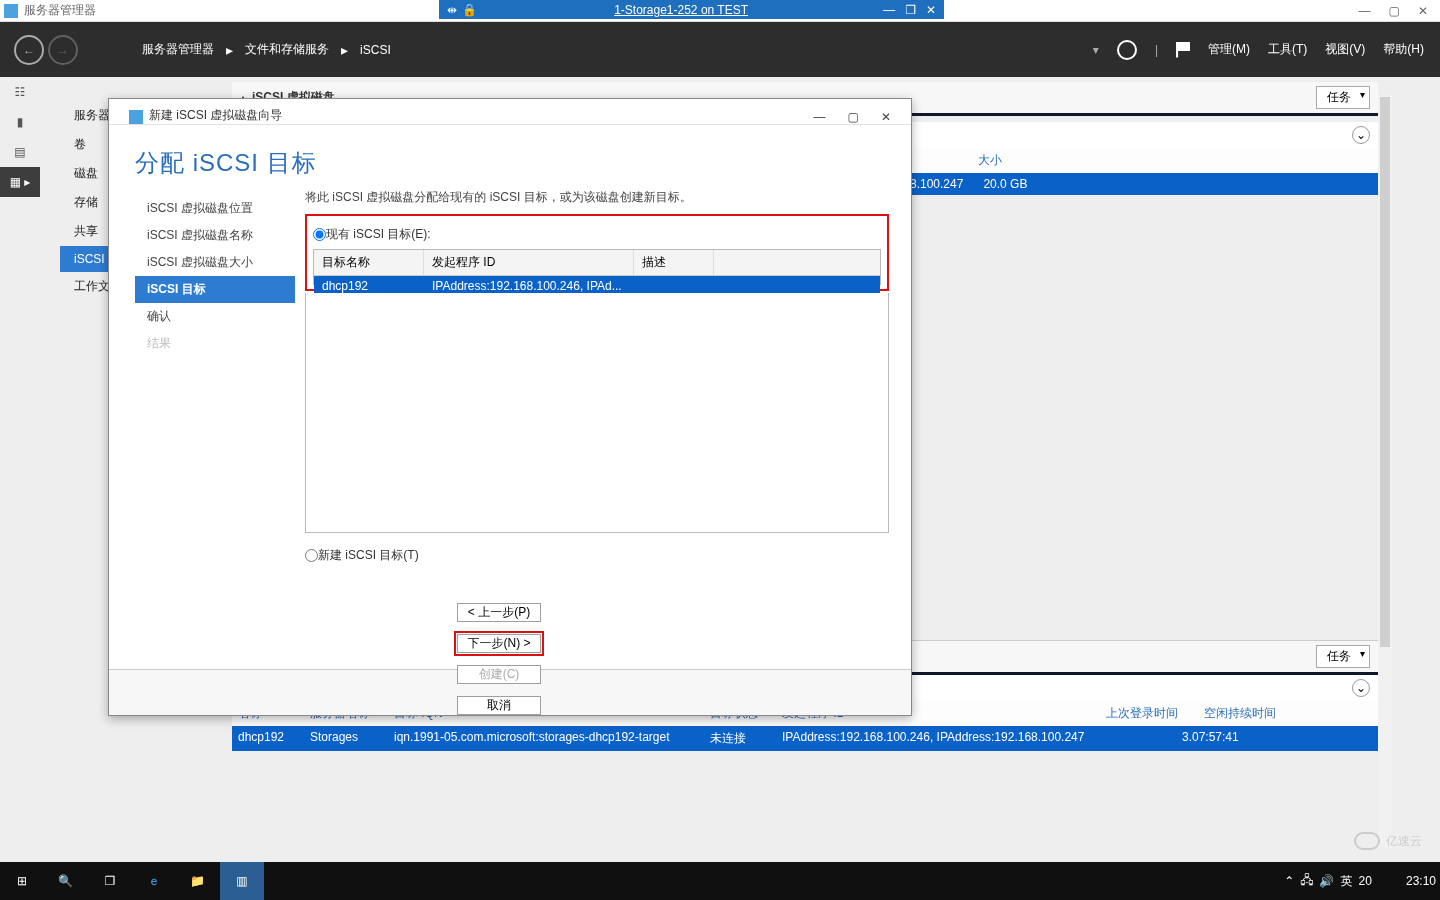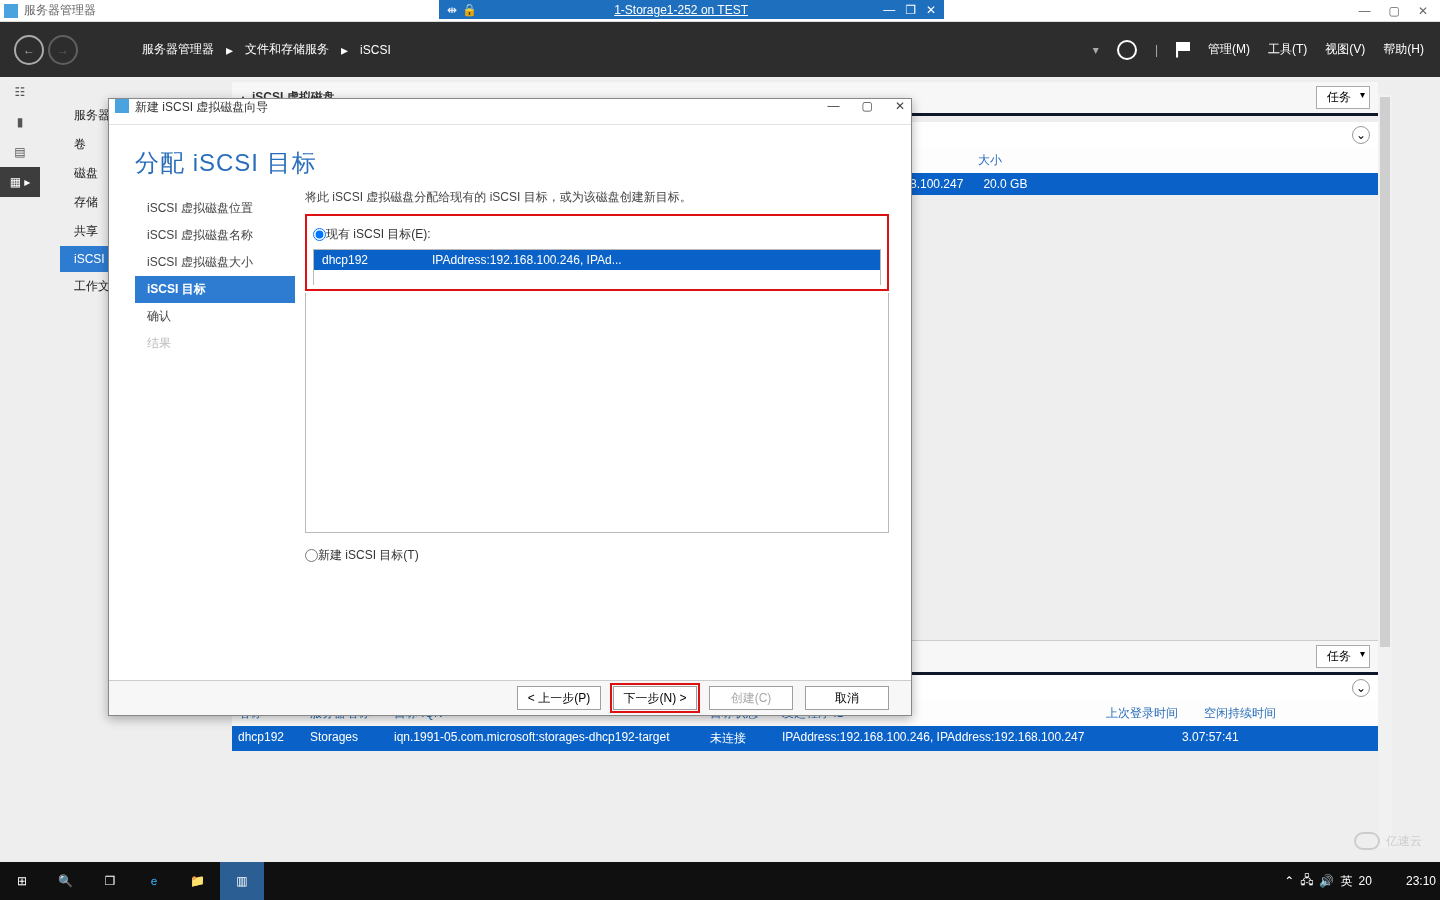--- a/index.html
+++ b/index.html
@@ -39,41 +39,41 @@
 .tasksbtn { margin-left:auto; border:1px solid #aaa; background:#fff; padding:2px 18px 2px 10px; position:relative; }
 .tasksbtn::after { content:"▾"; position:absolute; right:4px; top:2px; font-size:10px; }
 .circlebtn { width:18px; height:18px; border:1px solid #999; border-radius:50%; display:flex; align-items:center; justify-content:center; margin-left:auto; }
 .colheaders { display:flex; color:#2a6ebb; padding:4px 6px; background:#fdfdfd; }
 .colheaders span { margin-right:20px; }
 .datarow { background:#0a62c8; color:#fff; padding:4px 6px; display:flex; }
 .datarow span { margin-right:20px; }
 .row2box { margin-top:6px; }
 
 .wizard { position:absolute; left:108px; top:98px; width:804px; height:618px; background:#fff; border:1px solid #888; box-shadow:0 3px 10px rgba(0,0,0,.3); }
-.wizard .titlebar { height:26px; display:flex; align-items:flex-start; padding:0 6px; border-bottom:1px solid #e2e2e2; }
+.wizard .titlebar { height:26px; display:flex; align-items:flex-end; padding:0 20px; border-bottom:1px solid #e2e2e2; }
 .wizard .titlebar .icon { width:14px; height:14px; background:#4aa3df; margin-right:6px; }
 .wizard .titlebar .t { font-size:12px; color:#333; }
 .wizard .titlebar .wc { margin-left:auto; display:flex; gap:22px; color:#444; }
 .wizard .heading { font-size:24px; color:#2a6ebb; font-weight:300; padding:22px 26px 10px 26px; letter-spacing:1px; }
 .wizard .body { display:flex; padding:0 0 0 26px; }
 .wizard .steps { width:160px; padding-top:6px; }
 .wizard .steps .step { padding:5px 12px; color:#444; }
 .wizard .steps .step.selected { background:#2e7cd1; color:#fff;font-weight:bold; }
 .wizard .steps .step.disabled { color:#bbb; }
 .wizard .pane { flex:1; padding:0 22px 0 10px; }
 .wizard .pane .instr { color:#444; margin-bottom:8px; }
 .wizard .radio { display:flex; align-items:center; margin:6px 0; color:#333; }
 .wizard .radio input { margin:0; }
 .redbox { border:2px solid #d11; padding:4px 6px; margin-bottom:2px; }
 .wizard .list { border:1px solid #b9b9b9; height:290px; background:#fff; }
 .wizard .list .lh { display:flex; background:#f4f4f4; border-bottom:1px solid #ccc; }
 .wizard .list .lh span { padding:4px 8px; border-right:1px solid #ddd; }
 .wizard .list .lr { display:flex; background:#0a62c8; color:#fff; }
 .wizard .list .lr span { padding:3px 8px; }
-.wizard .footer { position:absolute; bottom:0; left:0; right:0; height:35px; border-top:1px solid #ccc; display:flex; align-items:center; justify-content:flex-end; gap:12px; padding-right:22px; background:#f7f7f7; }
+.wizard .footer { position:absolute; bottom:0; left:0; right:0; height:46px; border-top:1px solid #ccc; display:flex; align-items:center; justify-content:flex-end; gap:12px; padding-right:22px; background:#f7f7f7;flex-direction:column; }
 .wizard .footer button { min-width:84px; height:24px; border:1px solid #9f9f9f; background:#fff; }
 .wizard .footer button.disabled { color:#aaa; }
 .wizard .footer button.highlight { outline:2px solid #d11; outline-offset:1px; }
 
 .targetspanel { position:absolute; left:232px; right:62px; top:640px; }
 
 .taskbar { position:absolute; bottom:0; left:0; right:0; height:38px; background:#101010; display:flex; align-items:center; }
 .taskbar .tb { width:44px; height:38px; display:flex; align-items:center; justify-content:center; color:#fff; }
 .taskbar .tb.active { background:#2b5f93; }
 .taskbar .tray { margin-left:auto; display:flex; align-items:center; gap:6px; color:#fff; padding-right:4px; }
@@ -220,20 +220,25 @@
       <div class="step disabled">结果</div>
     </div>
     <div class="pane">
       <div class="instr">将此 iSCSI 虚拟磁盘分配给现有的 iSCSI 目标，或为该磁盘创建新目标。</div>
       <div class="redbox">
         <label class="radio">
           <input type="radio" checked="" style="">
           <span>现有 iSCSI 目标(E):</span>
         </label>
         <div class="list" style="height:36px;border-bottom:0">
+          <div class="lh">
+            <span class="c1">目标名称</span>
+            <span class="c2">发起程序 ID</span>
+            <span class="c3">描述</span>
+          </div>
           <div class="lr">
             <span class="c1">dhcp192</span>
             <span class="c2">IPAddress:192.168.100.246, IPAd...</span>
           </div>
         </div>
       </div>
       <div class="list" style="height:240px;border-top:0"></div>
       <label class="radio" style="margin-top:14px">
         <input type="radio" style="">
         <span>新建 iSCSI 目标(T)</span>

